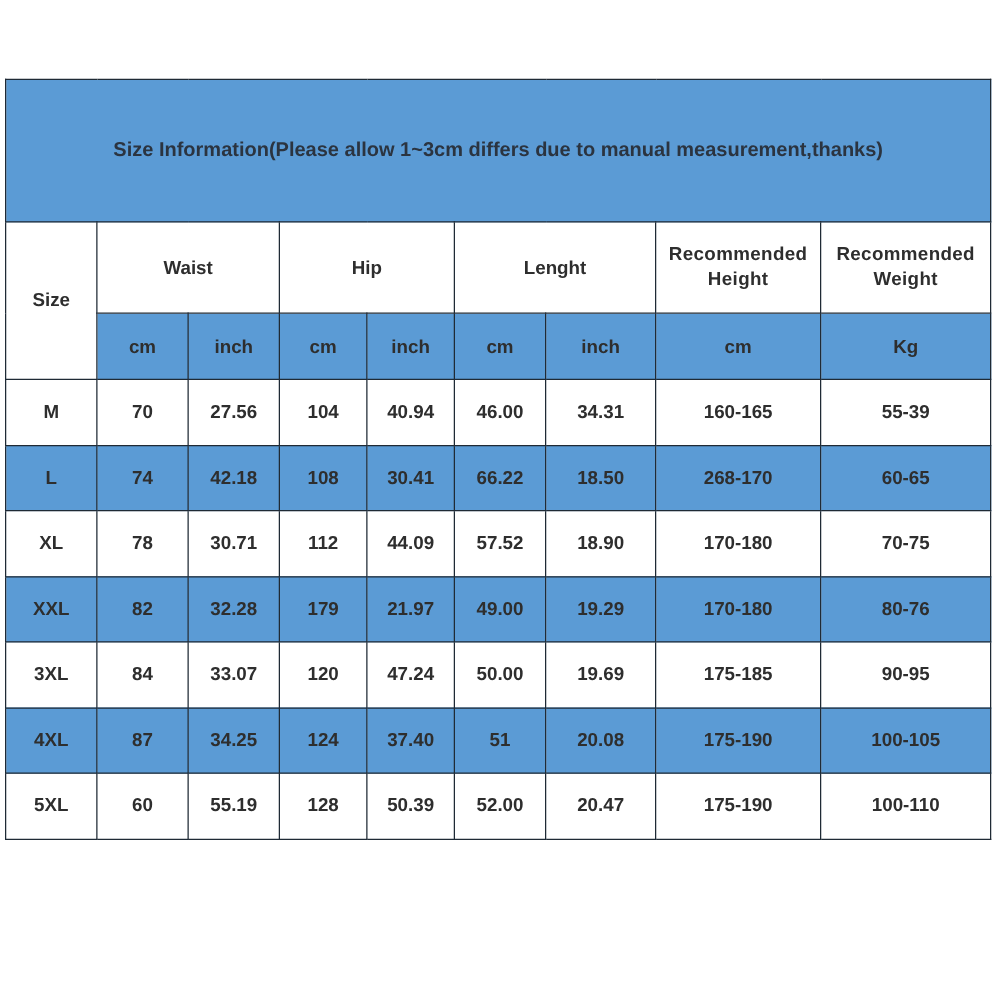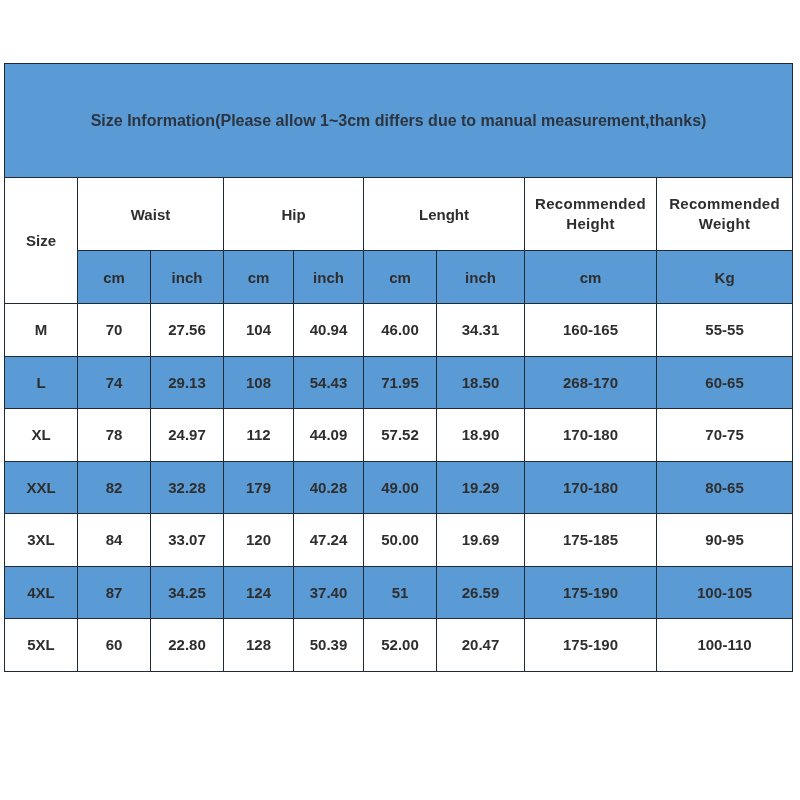--- a/index.html
+++ b/index.html
@@ -64,81 +64,81 @@
     <tbody id="rows-body">
       <tr class="data">
         <td class="white">M</td>
         <td class="white">70</td>
         <td class="white">27.56</td>
         <td class="white">104</td>
         <td class="white">40.94</td>
         <td class="white">46.00</td>
         <td class="white">34.31</td>
         <td class="white">160-165</td>
-        <td class="white">55-55</td>
+        <td class="white">55-39</td>
       </tr>
       <tr class="data">
         <td class="blue">L</td>
         <td class="blue">74</td>
-        <td class="blue">29.13</td>
+        <td class="blue">42.18</td>
         <td class="blue">108</td>
-        <td class="blue">54.43</td>
-        <td class="blue">71.95</td>
+        <td class="blue">30.41</td>
+        <td class="blue">66.22</td>
         <td class="blue">18.50</td>
         <td class="blue">268-170</td>
         <td class="blue">60-65</td>
       </tr>
       <tr class="data">
         <td class="white">XL</td>
         <td class="white">78</td>
-        <td class="white">24.97</td>
+        <td class="white">30.71</td>
         <td class="white">112</td>
         <td class="white">44.09</td>
         <td class="white">57.52</td>
         <td class="white">18.90</td>
         <td class="white">170-180</td>
         <td class="white">70-75</td>
       </tr>
       <tr class="data">
         <td class="blue">XXL</td>
         <td class="blue">82</td>
         <td class="blue">32.28</td>
         <td class="blue">179</td>
-        <td class="blue">40.28</td>
+        <td class="blue">21.97</td>
         <td class="blue">49.00</td>
         <td class="blue">19.29</td>
         <td class="blue">170-180</td>
-        <td class="blue">80-65</td>
+        <td class="blue">80-76</td>
       </tr>
       <tr class="data">
         <td class="white">3XL</td>
         <td class="white">84</td>
         <td class="white">33.07</td>
         <td class="white">120</td>
         <td class="white">47.24</td>
         <td class="white">50.00</td>
         <td class="white">19.69</td>
         <td class="white">175-185</td>
         <td class="white">90-95</td>
       </tr>
       <tr class="data">
         <td class="blue">4XL</td>
         <td class="blue">87</td>
         <td class="blue">34.25</td>
         <td class="blue">124</td>
         <td class="blue">37.40</td>
         <td class="blue">51</td>
-        <td class="blue">26.59</td>
+        <td class="blue">20.08</td>
         <td class="blue">175-190</td>
         <td class="blue">100-105</td>
       </tr>
       <tr class="data">
         <td class="white">5XL</td>
         <td class="white">60</td>
-        <td class="white">22.80</td>
+        <td class="white">55.19</td>
         <td class="white">128</td>
         <td class="white">50.39</td>
         <td class="white">52.00</td>
         <td class="white">20.47</td>
         <td class="white">175-190</td>
         <td class="white">100-110</td>
       </tr>
     </tbody>
 </table>
 

